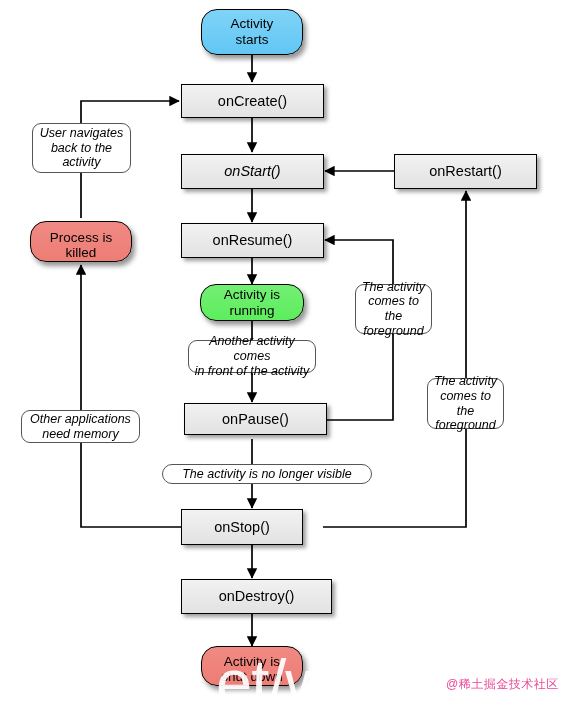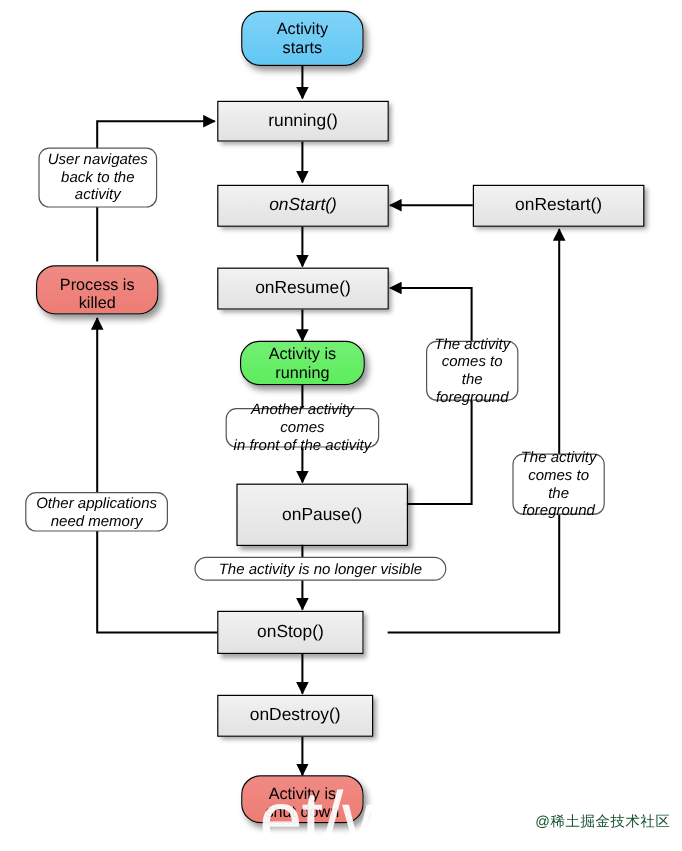--- a/index.html
+++ b/index.html
@@ -79,21 +79,21 @@
     font-size: 12.5px;
     line-height: 1.18;
     color: #000000;
     padding: 1px 4px;
     z-index: 4;
   }
 
   .watermark {
     position: absolute;
     font-size: 12px;
-    color: #14532d;
+    color: #ec4899;
     letter-spacing: 0.5px;
     z-index: 6;
     white-space: nowrap;
   }
   .overlay-mark {
     position: absolute;
     font-size: 65px;
     font-weight: normal;
     color: rgba(255,255,255,0.92);
     letter-spacing: -1px;
@@ -143,45 +143,45 @@
       <path d="M 81,218 L 81,101 L 179,101"></path>
     </g>
   </svg>
 
   <div class="node state-node state-start" style="left:201px; top:9px; width:102px; height:46px;">
     <span style="white-space:pre-line;">Activity
 starts</span>
   </div>
 
   <div class="node method-box" style="left:181px; top:84px; width:143px; height:34px;">
-    <span>running()</span>
+    <span>onCreate()</span>
   </div>
 
   <div class="node method-box" style="left:181px; top:154px; width:143px; height:35px;font-style:italic;">
     <span>onStart()</span>
   </div>
 
   <div class="node method-box" style="left:181px; top:223px; width:143px; height:35px;">
     <span>onResume()</span>
   </div>
 
   <div class="node state-node state-running" style="left:200px; top:284px; width:104px; height:37px;">
     <span style="white-space:pre-line;">Activity is
 running</span>
   </div>
 
-  <div class="node method-box" style="left:197px; top:403px; width:143px; height:52px;">
+  <div class="node method-box" style="left:184px; top:403px; width:143px; height:32px;">
     <span>onPause()</span>
   </div>
 
   <div class="node method-box" style="left:181px; top:509px; width:122px; height:36px;">
     <span>onStop()</span>
   </div>
 
-  <div class="node method-box" style="left:181px; top:579px; width:130px; height:35px;">
+  <div class="node method-box" style="left:181px; top:579px; width:151px; height:35px;">
     <span>onDestroy()</span>
   </div>
 
   <div class="node state-node state-killed" style="left:201px; top:646px; width:102px; height:40px;">
     <span style="white-space:pre-line;">Activity is
 shut down</span>
   </div>
 
   <div class="node method-box" style="left:394px; top:154px; width:143px; height:35px;">
     <span>onRestart()</span>

